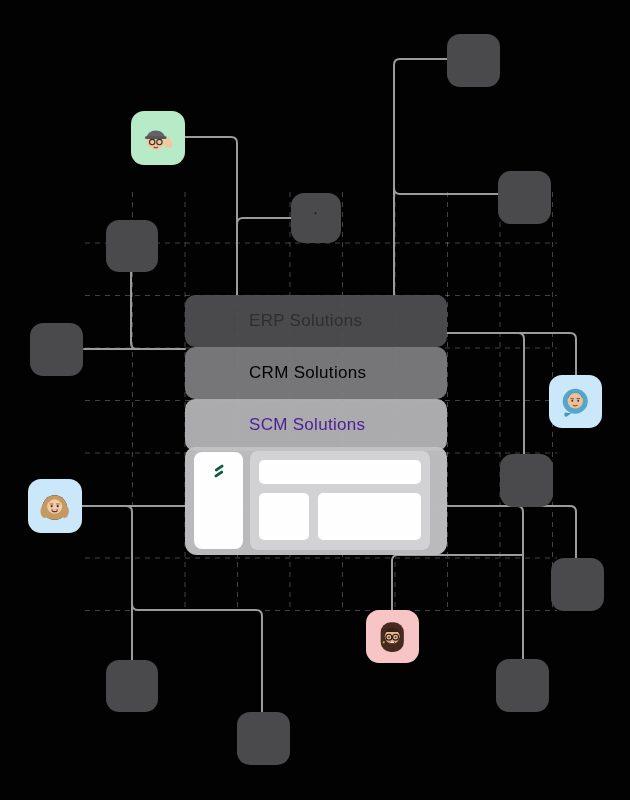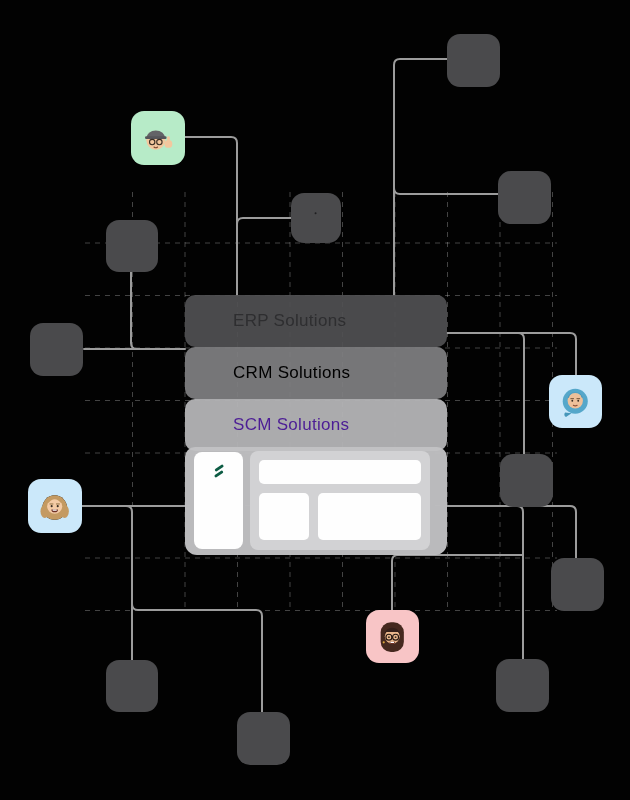--- a/index.html
+++ b/index.html
@@ -2,21 +2,21 @@
 <html><head>
 <meta charset="utf-8">
 <style>
   html,body{margin:0;padding:0;background:#000;}
   .stage{position:relative;width:630px;height:800px;background:#020202;overflow:hidden;
          font-family:"Liberation Sans", sans-serif;}
   svg.layer{position:absolute;left:0;top:0;}
   
   .card{position:absolute;left:185px;top:295px;width:262px;}
   .menu-row{height:52px;border-radius:10px;display:flex;align-items:center;gap:18px;
-            padding:0 0 0 8px;box-sizing:border-box;}
+            padding:0 0 0 24px;box-sizing:border-box;}
   .menu-row .mi{width:22px;height:22px;flex:0 0 22px;display:flex;align-items:center;}
   .menu-row .ml{font-size:17px;letter-spacing:.3px;font-weight:500;}
   .row-0{background:rgba(80,80,82,.92);color:#2e2e30;}
   .row-0 svg{stroke:#333335;}
   .row-1{background:rgba(127,127,129,.93);color:#000000;}
   .row-2{background:rgba(180,180,182,.95);color:#4c1d95;}
   .mock{position:absolute;left:185px;top:447px;width:262px;height:108px;
         background:rgba(194,194,196,.96);border-radius:10px 10px 12px 12px;}
   .mock-side{position:absolute;left:9px;top:5px;width:49px;height:97px;background:#fefefe;
              border-radius:8px;display:flex;justify-content:center;padding-top:10px;box-sizing:border-box;}

